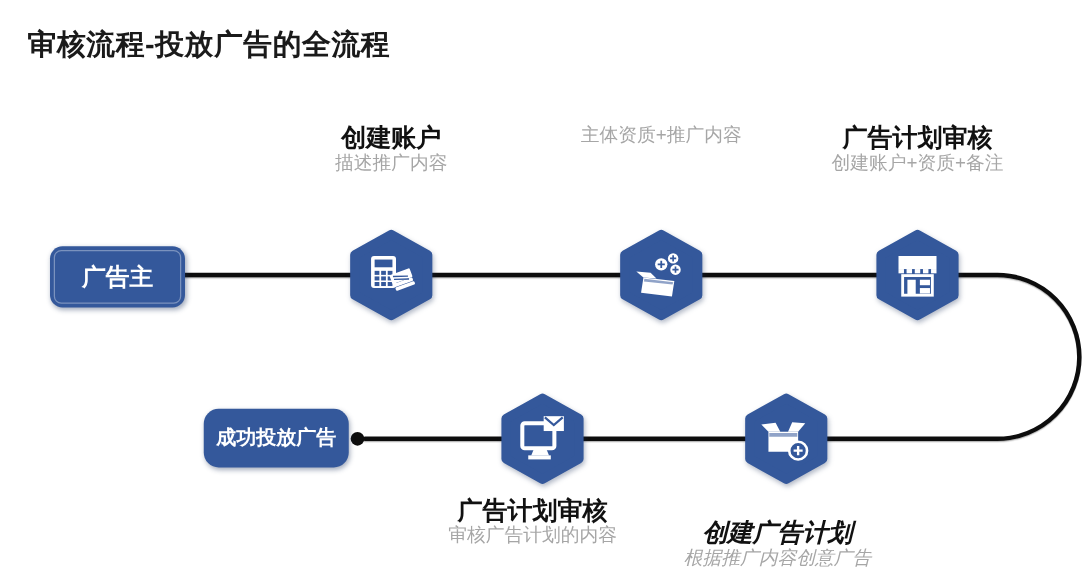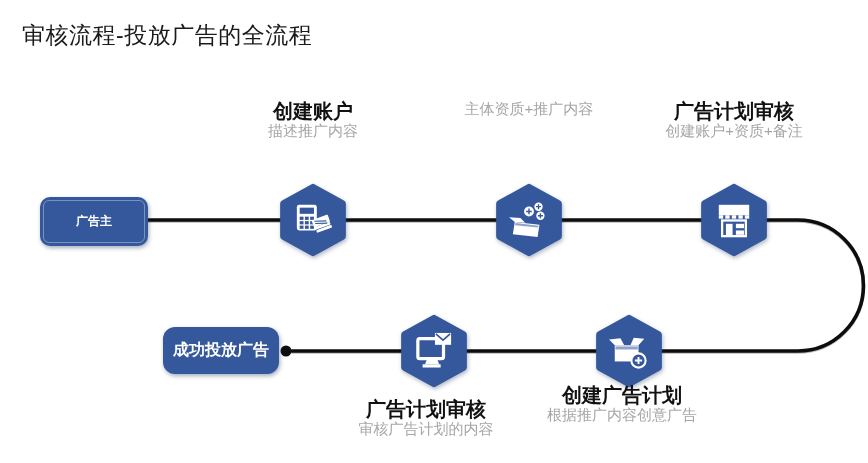--- a/index.html
+++ b/index.html
@@ -7,21 +7,21 @@
     width: 868px; height: 463px;
     background: #ffffff;
     position: relative;
     overflow: hidden;
     font-family: "Liberation Sans", sans-serif;
   }
   .canvas { position: absolute; inset: 0; }
 
   .page-title {
     position: absolute; left: 22px; top: 20px;
-    font-size: 23px; font-weight: 400; color: #1a1a1a;
+    font-size: 23px; font-weight: 700; color: #1a1a1a;
     letter-spacing: 0.5px; margin: 0;
   }
 
   .connector {
     position: absolute; left: 0; top: 0; z-index: 1;
     pointer-events: none;
   }
   .connector path {
     fill: none; stroke: #0d0d0d; stroke-width: 3.6; stroke-linecap: round;
     filter: drop-shadow(0 1.2px 0.6px rgba(0,0,0,0.28));
@@ -30,21 +30,21 @@
 
   .node {
     position: absolute; z-index: 3;
     background: #34589B;
     color: #ffffff; font-weight: 700;
     display: flex; align-items: center; justify-content: center;
     box-shadow: 1px 2px 4px rgba(30,50,90,0.4);
   }
   .node-start {
     left: 40px; top: 197px; width: 108px; height: 49px;
-    border-radius: 10px; font-size: 12px;
+    border-radius: 10px; font-size: 19px;
   }
   .node-start::after {
     content: ""; position: absolute; inset: 3px;
     border: 1px solid rgba(255,255,255,0.35); border-radius: 6px;
     pointer-events: none;
   }
   .node-end {
     left: 163px; top: 327px; width: 116px; height: 47px;
     border-radius: 12px; font-size: 16px;
   }
@@ -187,18 +187,18 @@
   </div>
   <div class="step-label" style="left:624px; top:100px;">
     <div class="t">广告计划审核</div>
     <div class="s">创建账户+资质+备注</div>
   </div>
 
   <div class="step-label" style="left:316px; top:398px;">
     <div class="t">广告计划审核</div>
     <div class="s">审核广告计划的内容</div>
   </div>
-  <div class="step-label" style="left:512px; top:384px;">
+  <div class="step-label" style="left:512px; top:416px;font-style:italic;">
     <div class="t">创建广告计划</div>
     <div class="s">根据推广内容创意广告</div>
   </div>
 
 </div>
 
 </body></html>

